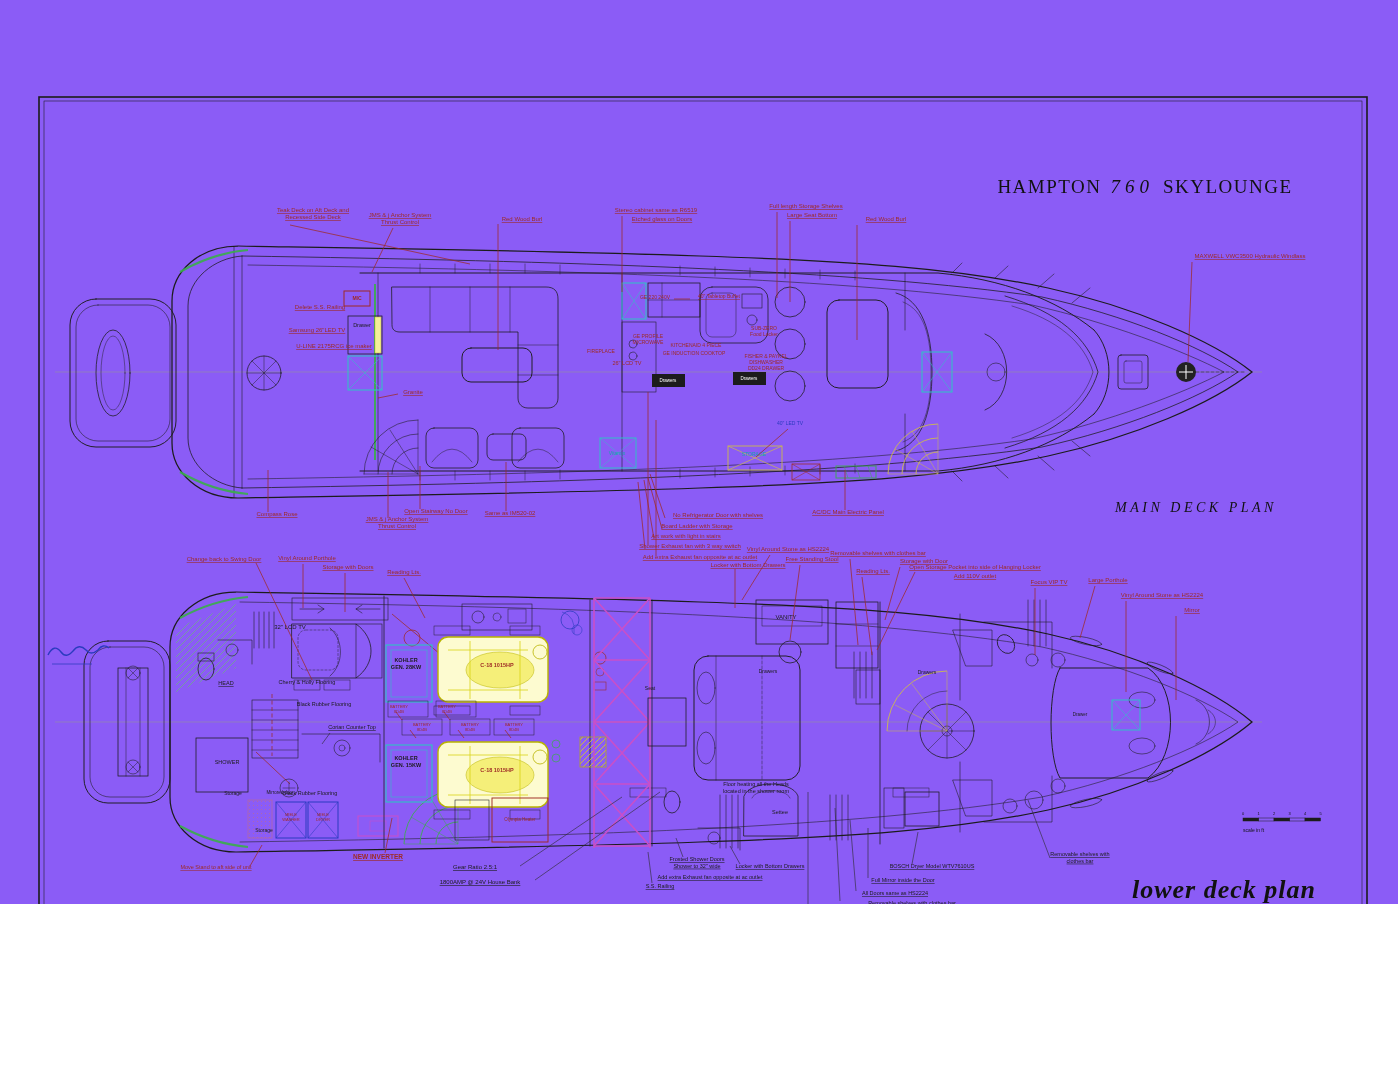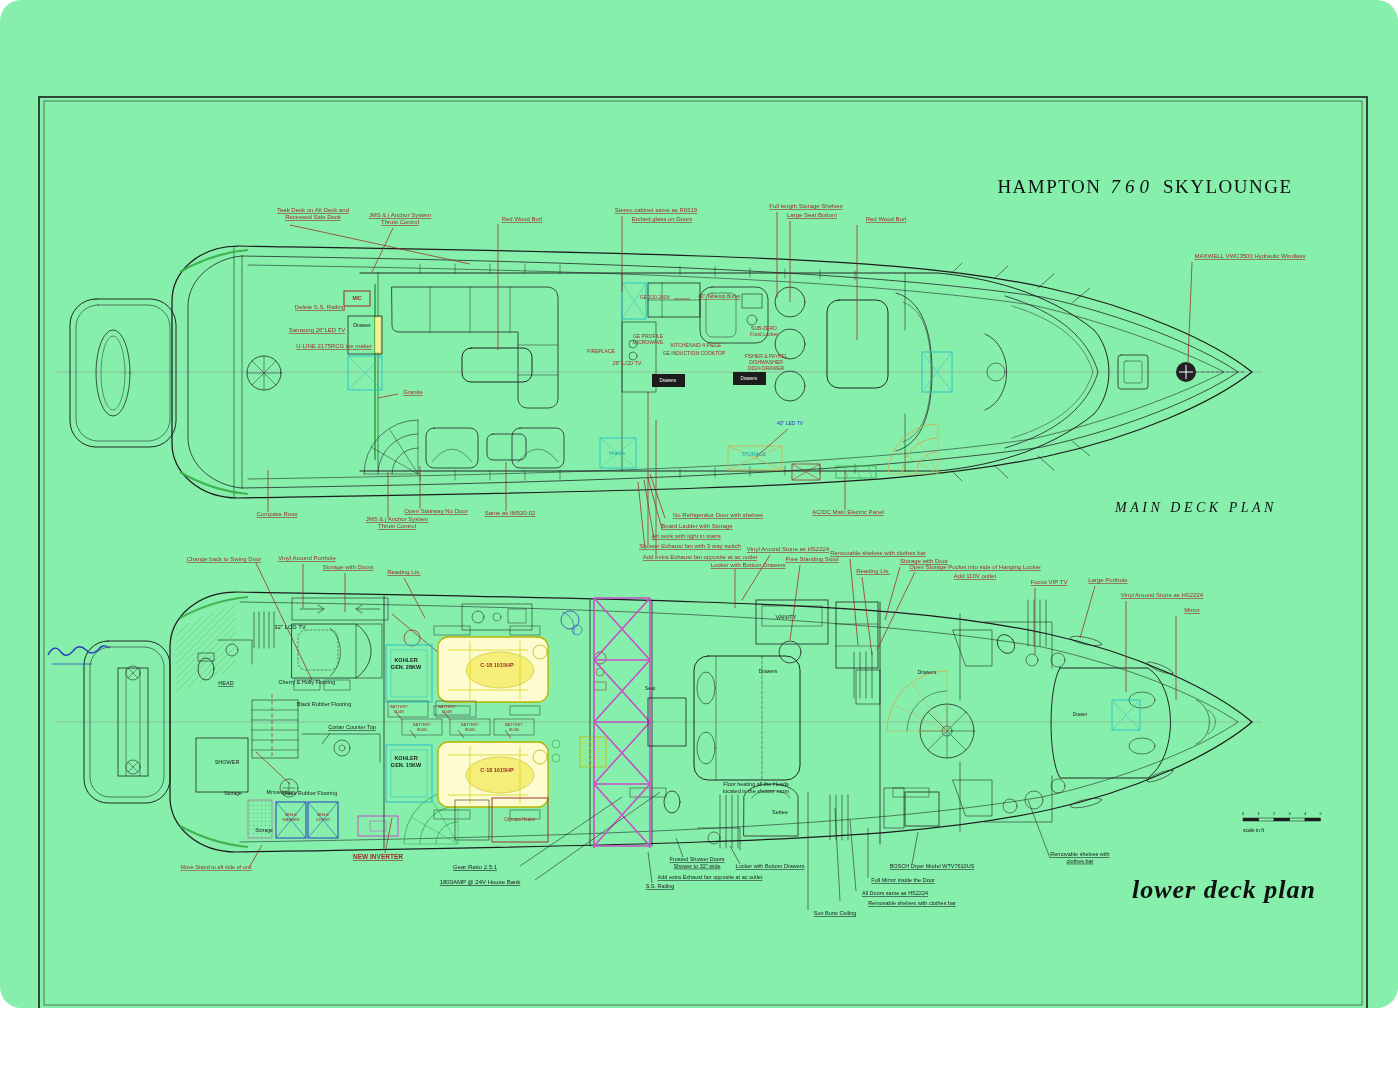--- a/index.html
+++ b/index.html
@@ -1,16 +1,16 @@
 <!DOCTYPE html>
 <html><head>
 <meta charset="utf-8">
 <style>
   html,body{margin:0;padding:0;background:#fff;}
-  .sheet{width:1398px;height:1008px;background:#86efac;position:relative;font-family:"Liberation Sans",sans-serif;border-radius:21px;}
+  .sheet{width:1398px;height:904px;background:#8b5cf6;position:relative;font-family:"Liberation Sans",sans-serif;}
   svg{display:block}
   .s{stroke:#1c1c1c;fill:none;stroke-linecap:round}
   .w04{stroke-width:.45}.w05{stroke-width:.55}.w07{stroke-width:.75}.w09{stroke-width:.95}.w12{stroke-width:1.25}.w16{stroke-width:1.6}
   .red-l{stroke:#9e2b25;fill:none}
   .green-l{stroke:#3aae4a;fill:none;opacity:.9}
   .cyan-l{stroke:#2ec4c4;fill:none}
   .mag-l{stroke:#c94fc9;fill:none}
   .yel-l{stroke:#c9b458;fill:none}
   .blue-l{stroke:#2b3bbf;fill:none}
   .grey-l{stroke:#999;fill:none}

